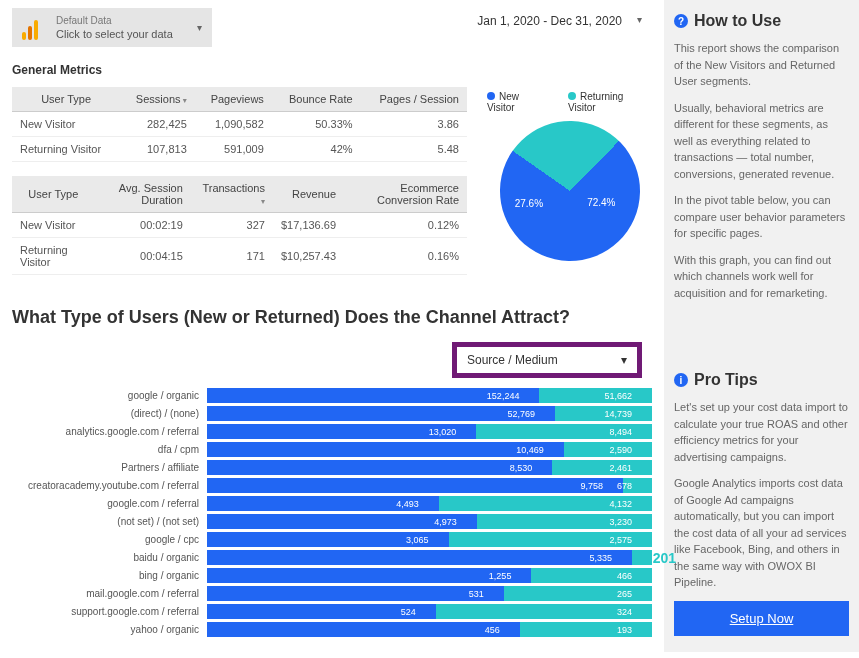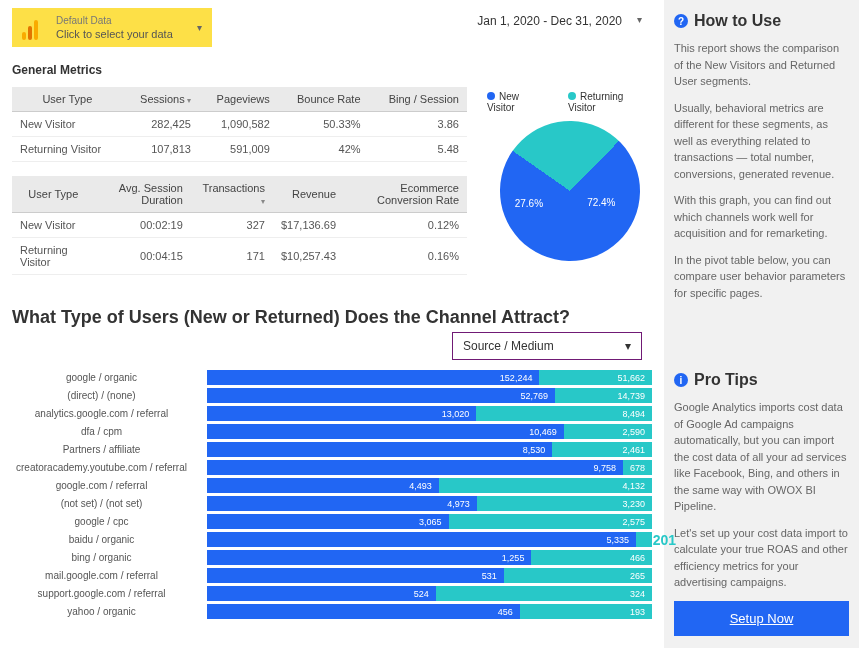--- a/index.html
+++ b/index.html
@@ -1,21 +1,21 @@
 <!DOCTYPE html>
 <html><head>
 <meta charset="utf-8">
 <style>
 * { box-sizing: border-box; margin: 0; padding: 0; }
 body { font-family: Arial, sans-serif; font-size: 12px; color: #333; background: #fff; width: 859px; }
 .layout { display: flex; }
 .main { flex: 1; padding: 8px 12px; }
 .side { width: 195px; background: #f1f1f1; padding: 12px 10px; }
 .topbar { display: flex; justify-content: space-between; margin-bottom: 16px; }
-.data-sel { display: flex; align-items: center; background: #fde047; padding: 6px 10px; width: 200px; position: relative; }
+.data-sel { display: flex; align-items: center; background: #e5e5e5; padding: 6px 10px; width: 200px; position: relative; }
 .ga-logo { width: 24px; height: 24px; margin-right: 10px; display: flex; align-items: flex-end; gap: 2px; }
 .ga-logo span:nth-child(1) { width:4px; height:8px; background:#f9ab00; border-radius:2px;}
 .ga-logo span:nth-child(2) { width:4px; height:14px; background:#e37400; border-radius:2px;}
 .ga-logo span:nth-child(3) { width:4px; height:20px; background:#f9ab00; border-radius:2px;}
 .ds-text { font-size: 11px; color: #555; line-height: 1.3; }
 .ds-text .t1 { color: #777; font-size: 10px; }
 .caret { position: absolute; right: 10px; font-size: 10px; color: #666; }
 .date-sel { background: #fff; border: none; padding: 6px 30px 6px 12px; font-size: 12px; position: relative; }
 h2.gm { font-size: 12px; font-weight: bold; margin: 8px 0 10px; }
 table.metrics { width: 455px; border-collapse: collapse; font-size: 11px; margin-bottom: 14px; }
@@ -26,27 +26,27 @@
 .gm-row { display: flex; gap: 20px; }
 .pie-wrap { flex: 1; display: flex; flex-direction: column; align-items: center; padding-top: 4px; }
 .legend { display: flex; gap: 20px; font-size: 10px; margin-bottom: 8px; }
 .legend .dot { display:inline-block; width:8px; height:8px; border-radius:50%; margin-right:4px;}
 .dot.nv { background: #2166f3; }
 .dot.rv { background: #28c8c8; }
 .pie { width: 140px; height: 140px; border-radius: 50%; position: relative; background: conic-gradient(#28c8c8 0 27.6%, #2166f3 27.6% 100%); transform: rotate(-55deg);}
 .pie-lbl { position:absolute; font-size:10px; color:#fff; transform: rotate(55deg); }
 .pl1 { top: 38px; left: 22px; }
 .pl2 { bottom: 32px; right: 48px; }
-h2.ch { font-size: 18px; font-weight: bold; margin: 18px 0 0; }
+h2.ch { font-size: 18px; font-weight: bold; margin: 18px 0 10px; }
 .chart-area { padding: 4px 0; }
-.src-sel { width: 190px; margin-left: 440px; padding: 6px 10px; border: 1px solid #701a75; font-size: 12px; display: flex; justify-content: space-between; margin-bottom: 10px; }
+.src-sel { width: 190px; margin-left: 440px; padding: 6px 10px; border: 5px solid #701a75; font-size: 12px; display: flex; justify-content: space-between; margin-bottom: 10px; }
 .bar-row { display: flex; align-items: center; margin-bottom: 3px; font-size: 10px; }
-.bar-lbl { width: 195px; text-align: center; padding-right: 16px; color: #555; }
+.bar-lbl { width: 195px; text-align: right; padding-right: 8px; color: #555; }
 .bar-ct { flex: 1; height: 15px; display: flex; position: relative; }
-.seg { height: 100%; display: flex; align-items: center; justify-content: flex-end; padding-right: 7px; color: #fff; font-size: 9px; white-space: nowrap; }
+.seg { height: 100%; display: flex; align-items: center; justify-content: flex-end; padding-right: 20px; color: #fff; font-size: 9px; white-space: nowrap; }
 .seg.s1 { background: #2166f3; }
 .seg.s2 { background: #28c8c8; }
 .outlbl { position: absolute; right: -24px; font-size: 14px; color: #28c8c8; font-weight: bold; }
 .side h3 { font-size: 16px; font-weight: bold; margin-bottom: 10px; display:flex; align-items:center; gap:6px; }
 .qicon { width:14px; height:14px; border-radius:50%; background:#2166f3; color:#fff; font-size:10px; display:inline-flex; align-items:center; justify-content:center; }
 .side p { font-size: 11px; color: #666; line-height: 1.5; margin-bottom: 10px; }
 .setup-btn { display:block; width:100%; background:#2166f3; color:#fff; text-align:center; padding:10px; font-size:13px; text-decoration: underline; border:none; cursor:pointer; margin-top: 8px;}
 .th-sort::after { content: " ▾"; font-size: 8px; color:#888;}
 </style>
 </head>
@@ -76,21 +76,21 @@
   <h2 class="gm">General Metrics</h2>
   <div class="gm-row">
     <div>
       <table class="metrics">
         <thead>
               <tr>
           <th>User Type</th>
           <th class="th-sort">Sessions</th>
           <th>Pageviews</th>
           <th>Bounce Rate</th>
-          <th>Bing / Session</th>
+          <th>Pages / Session</th>
         </tr>
             </thead>
         <tbody id="t1body">
               <tr>
                 <td>New Visitor</td>
                 <td>282,425</td>
                 <td>1,090,582</td>
                 <td>50.33%</td>
                 <td>3.86</td>
               </tr>
@@ -267,24 +267,24 @@
   </div>
  </div>
 
  <div class="side">
    <h3>
         <span class="qicon">?</span>
         <span>How to Use</span>
       </h3>
    <p>This report shows the comparison of the New Visitors and Returned User segments.</p>
    <p>Usually, behavioral metrics are different for these segments, as well as everything related to transactions — total number, conversions, generated revenue.</p>
+   <p>In the pivot table below, you can compare user behavior parameters for specific pages.</p>
    <p>With this graph, you can find out which channels work well for acquisition and for remarketing.</p>
-   <p>In the pivot table below, you can compare user behavior parameters for specific pages.</p>
    <div style="height:60px"></div>
    <h3>
         <span class="qicon">i</span>
         <span>Pro Tips</span>
       </h3>
+   <p>Let's set up your cost data import to calculate your true ROAS and other efficiency metrics for your advertising campaigns.</p>
    <p>Google Analytics imports cost data of Google Ad campaigns automatically, but you can import the cost data of all your ad services like Facebook, Bing, and others in the same way with OWOX BI Pipeline.</p>
-   <p>Let's set up your cost data import to calculate your true ROAS and other efficiency metrics for your advertising campaigns.</p>
    <button class="setup-btn">Setup Now</button>
  </div>
 </div>
 
 </body></html>

